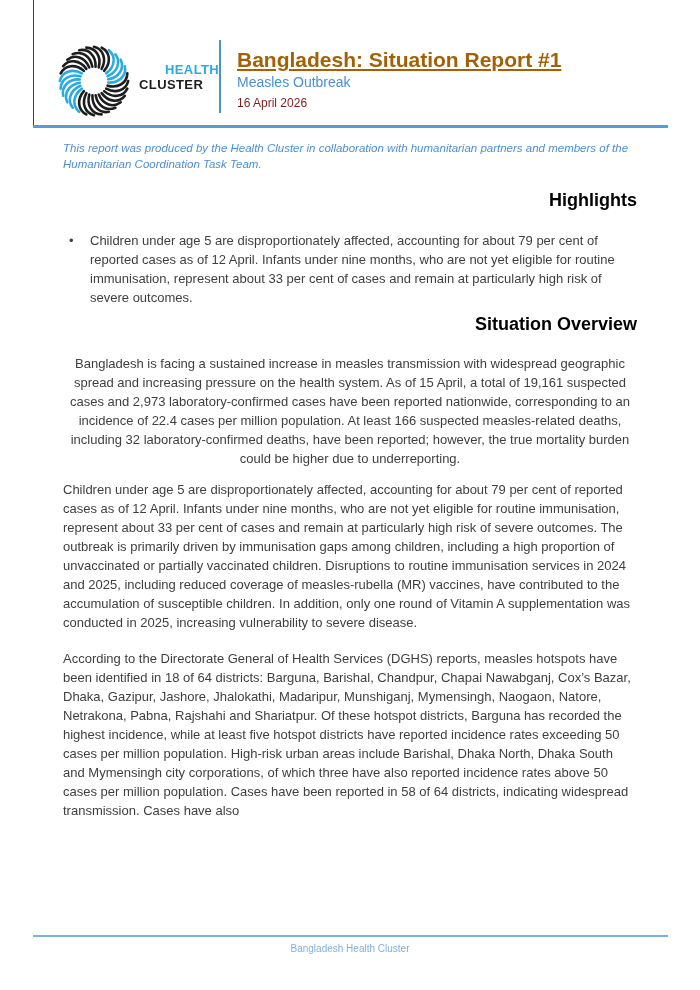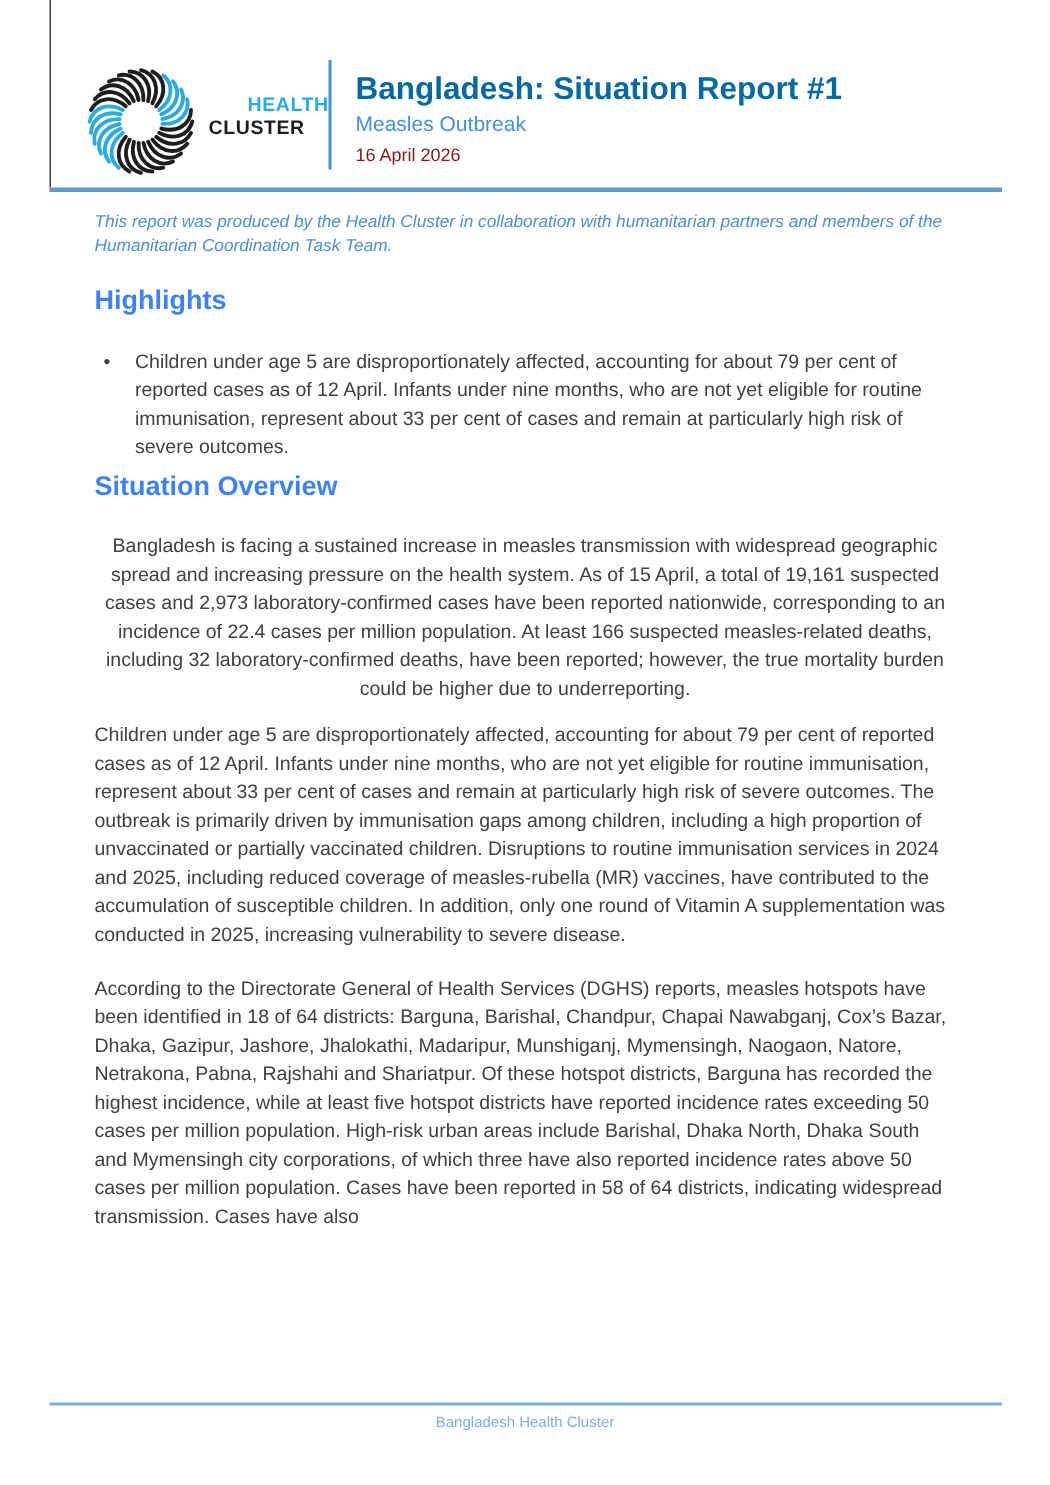--- a/index.html
+++ b/index.html
@@ -17,28 +17,28 @@
 
   
   .logo-svg { position: absolute; left: 56px; top: 43px; width: 76px; height: 76px; }
   .logo-wordmark { position: absolute; left: 139px; top: 62px; font-weight: bold; font-size: 13px; line-height: 15px; letter-spacing: 0.4px; }
   .logo-word-health { color: #29abe2; padding-left: 26px; }
   .logo-word-cluster { color: #1d1d1d; }
 
   .header-divider { position: absolute; left: 219px; top: 40px; width: 2px; height: 73px; background: #4a90d2; }
 
   .title-block { position: absolute; left: 237px; top: 48px; width: 430px; }
-  .report-title { font-size: 21px; line-height: 24px; font-weight: bold; color: #0369a1; }
+  .report-title { font-size: 21px; line-height: 24px; font-weight: bold; color: #a16207; text-decoration: underline; }
   .report-subtitle { margin-top: 2px; font-size: 14px; line-height: 17px; color: #4a90d2; }
   .report-date { margin-top: 5px; font-size: 12px; line-height: 15px; color: #7f1d1d; }
 
   
   .content { position: absolute; left: 63px; top: 0; width: 574px; }
   .disclaimer { margin-top: 141px; font-style: italic; font-size: 11.5px; line-height: 15.5px; color: #4a90d2; }
-  .section-heading { font-size: 18px; line-height: 22px; font-weight: bold; color: #3b82f6; }
+  .section-heading { font-size: 18px; line-height: 22px; font-weight: bold; color: #000000; text-align: right; }
   .heading-highlights { margin-top: 17px; }
   .heading-situation { margin-top: 6px; }
 
   .bullet-list { margin-top: 20px; list-style: none; }
   .bullet-list li {
     position: relative; padding-left: 27px;
     font-size: 13px; line-height: 19px; color: #3f3f3f;
   }
   .bullet-list li::before { content: "\2022"; position: absolute; left: 6px; top: 0; color: #3f3f3f; }
 

